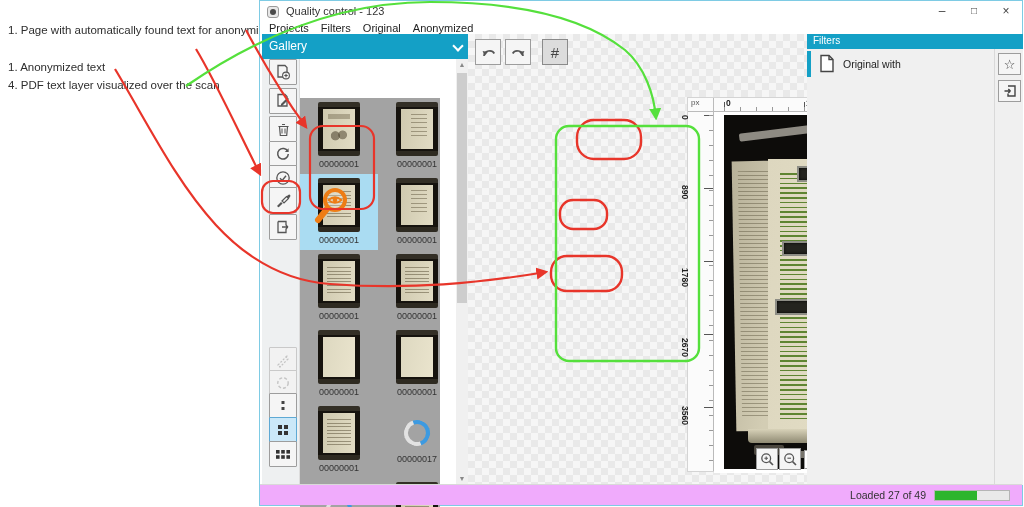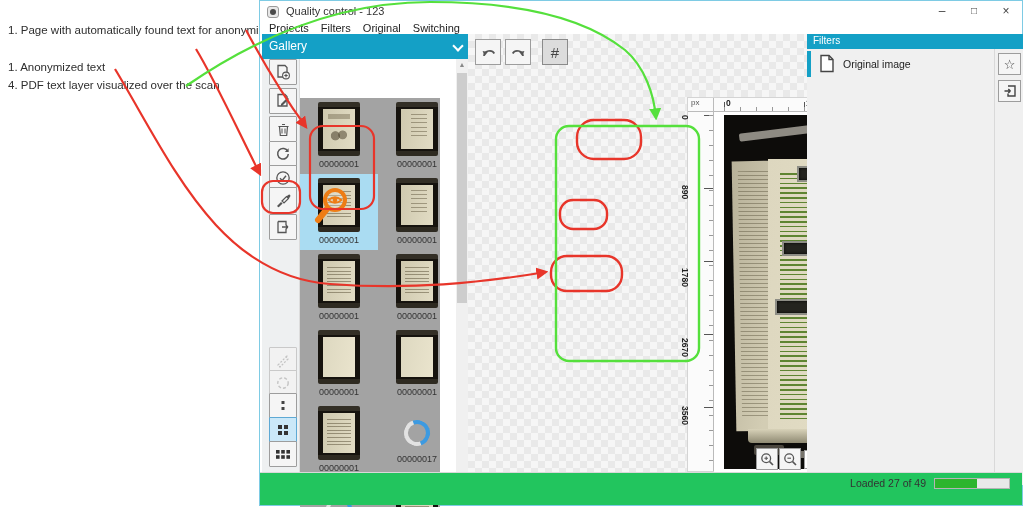--- a/index.html
+++ b/index.html
@@ -137,21 +137,21 @@
                   font-size:10px;padding:1px 0 0 6px;}
   #filter-item{position:absolute;left:0;top:17px;width:186px;height:26px;}
   #filter-accent{position:absolute;left:0;top:0;width:4px;height:26px;background:#14a0c6;}
   #filter-doc-icon{position:absolute;left:12px;top:3px;}
   #filter-item-label{position:absolute;left:36px;top:7px;font-size:10.5px;color:#222;}
   #filters-side{position:absolute;right:0;top:15px;width:29px;bottom:0;border-left:1px solid #d9d9d9;}
   .fsbtn{position:absolute;left:3px;width:23px;height:22px;background:#f5f5f5;border:1px solid #9d9d9d;
          display:flex;align-items:center;justify-content:center;font-size:13px;color:#444;}
 
   
-  #statusbar{position:absolute;left:0;right:0;bottom:0;height:33px;background:#22c55e;border-top:1px solid #d9d9d9;}
+  #statusbar{position:absolute;left:0;right:0;bottom:0;height:21px;background:#f0abfc;border-top:1px solid #d9d9d9;}
   #status-text{position:absolute;right:96px;top:4px;font-size:10.5px;color:#333;}
   #progress{position:absolute;right:12px;top:5px;width:76px;height:11px;border:1px solid #anone;border:1px solid #b5b5b5;background:#e9e9e9;}
   #progress-fill{height:100%;background:#2db52d;width:50%;}
 
   
   #overlay{position:absolute;left:0;top:0;width:1024px;height:507px;pointer-events:none;z-index:60;}
 </style>
 </head>
 <body>
 
@@ -168,21 +168,21 @@
       <div id="title-text">Quality control - 123</div>
       <div class="wbtn" id="btn-min">–</div>
       <div class="wbtn" id="btn-max">□</div>
       <div class="wbtn" id="btn-close">×</div>
     </div>
 
     <div id="menubar">
       <span class="menu-item">Projects</span>
       <span class="menu-item">Filters</span>
       <span class="menu-item">Original</span>
-      <span class="menu-item">Switching</span>
+      <span class="menu-item">Anonymized</span>
     </div>
 
     <div id="gallery-header">
       <span id="gallery-label">Gallery</span>
       <span id="gallery-chevron"></span>
     </div>
 
     <div id="tool-strip">
       <div class="tbtn" style="top:0px;">
         <svg width="16" height="16" viewBox="0 0 16 16">
@@ -446,21 +446,21 @@
     </div>
 
     <div id="filters-panel">
       <div id="filters-header">Filters</div>
       <div id="filter-item">
         <div id="filter-accent"></div>
         <svg id="filter-doc-icon" width="16" height="19" viewBox="0 0 16 19">
           <path d="M2 1.5 h8 l4 4 V17.5 H2 z" fill="#fff" stroke="#444" stroke-width="1.4"></path>
           <path d="M10 1.5 v4 h4" fill="none" stroke="#444" stroke-width="1.4"></path>
         </svg>
-        <span id="filter-item-label">Original image</span>
+        <span id="filter-item-label">Original with</span>
       </div>
       <div id="filters-side">
         <div class="fsbtn" style="top:4px;">
           <span>☆</span>
         </div>
         <div class="fsbtn" style="top:31px;">
           <svg width="14" height="14" viewBox="0 0 14 14">
             <path d="M5 2 h7 v10 h-7 v-2.5" fill="none" stroke="#444" stroke-width="1.4"></path>
             <path d="M1.5 7 h6 M7.5 7 l-2.2 -2 M7.5 7 l-2.2 2" fill="none" stroke="#444" stroke-width="1.4"></path>
           </svg>

